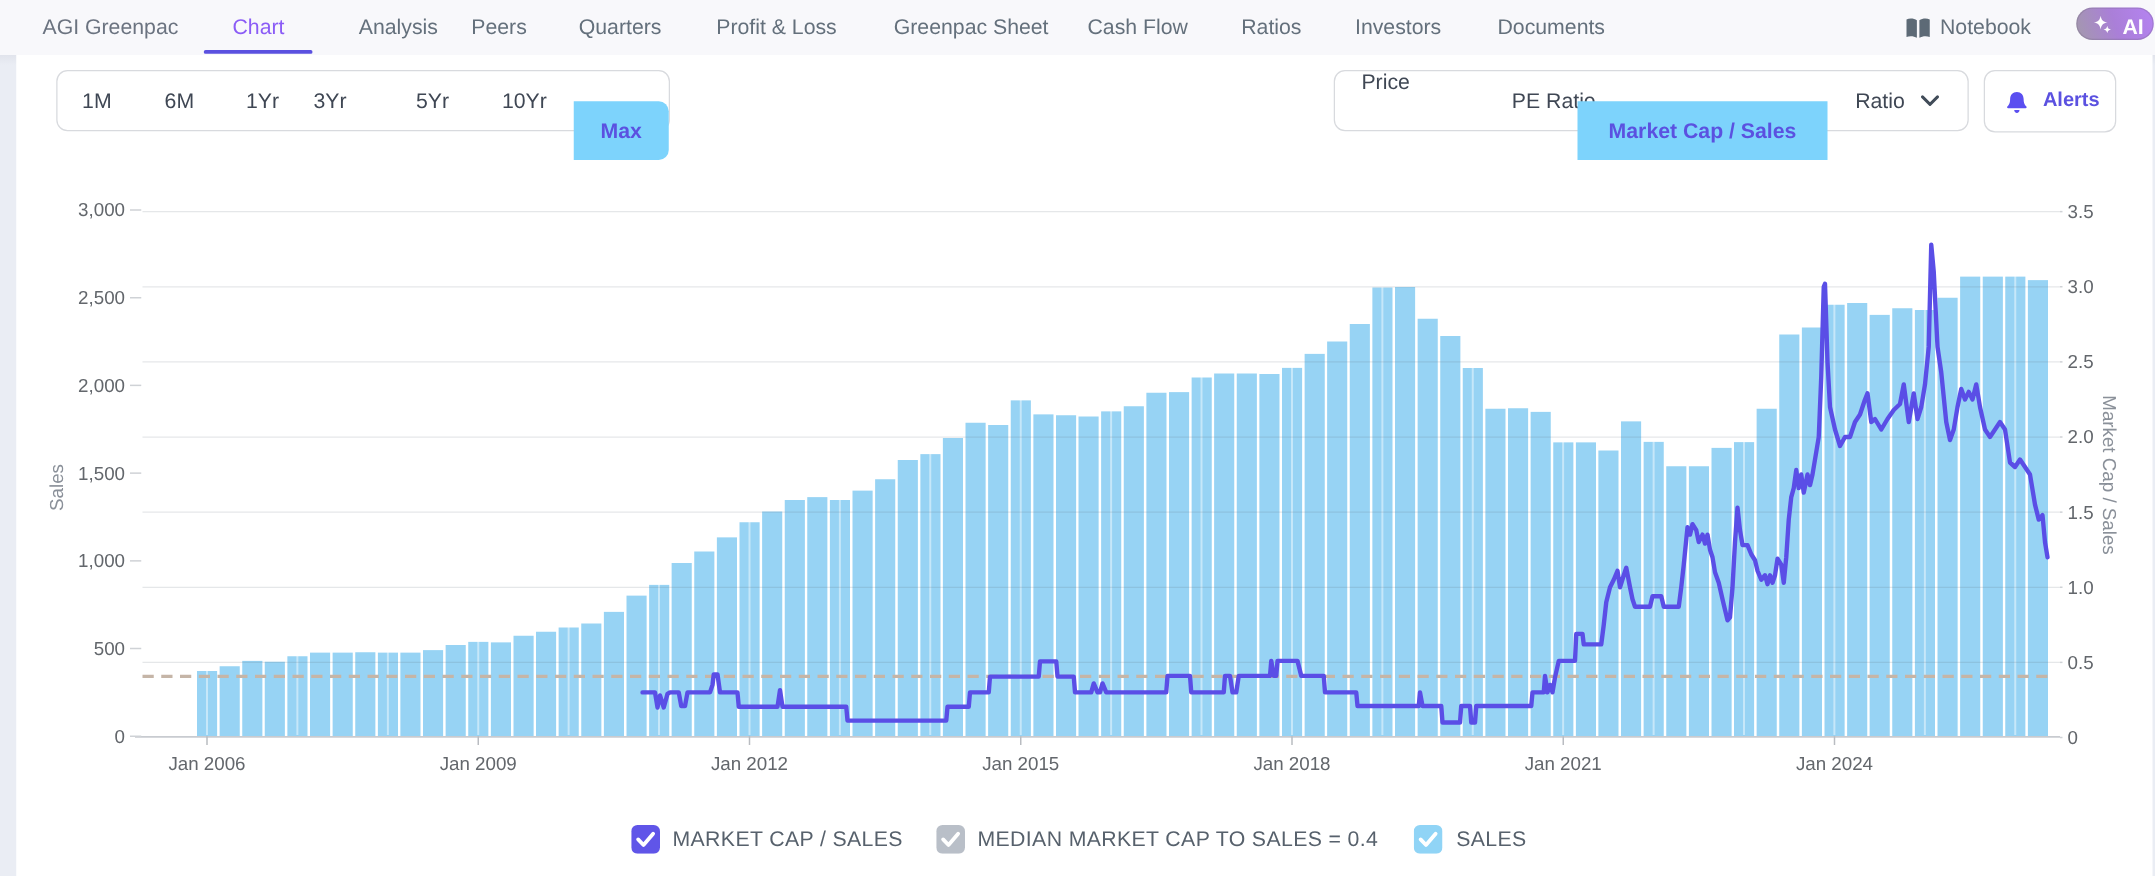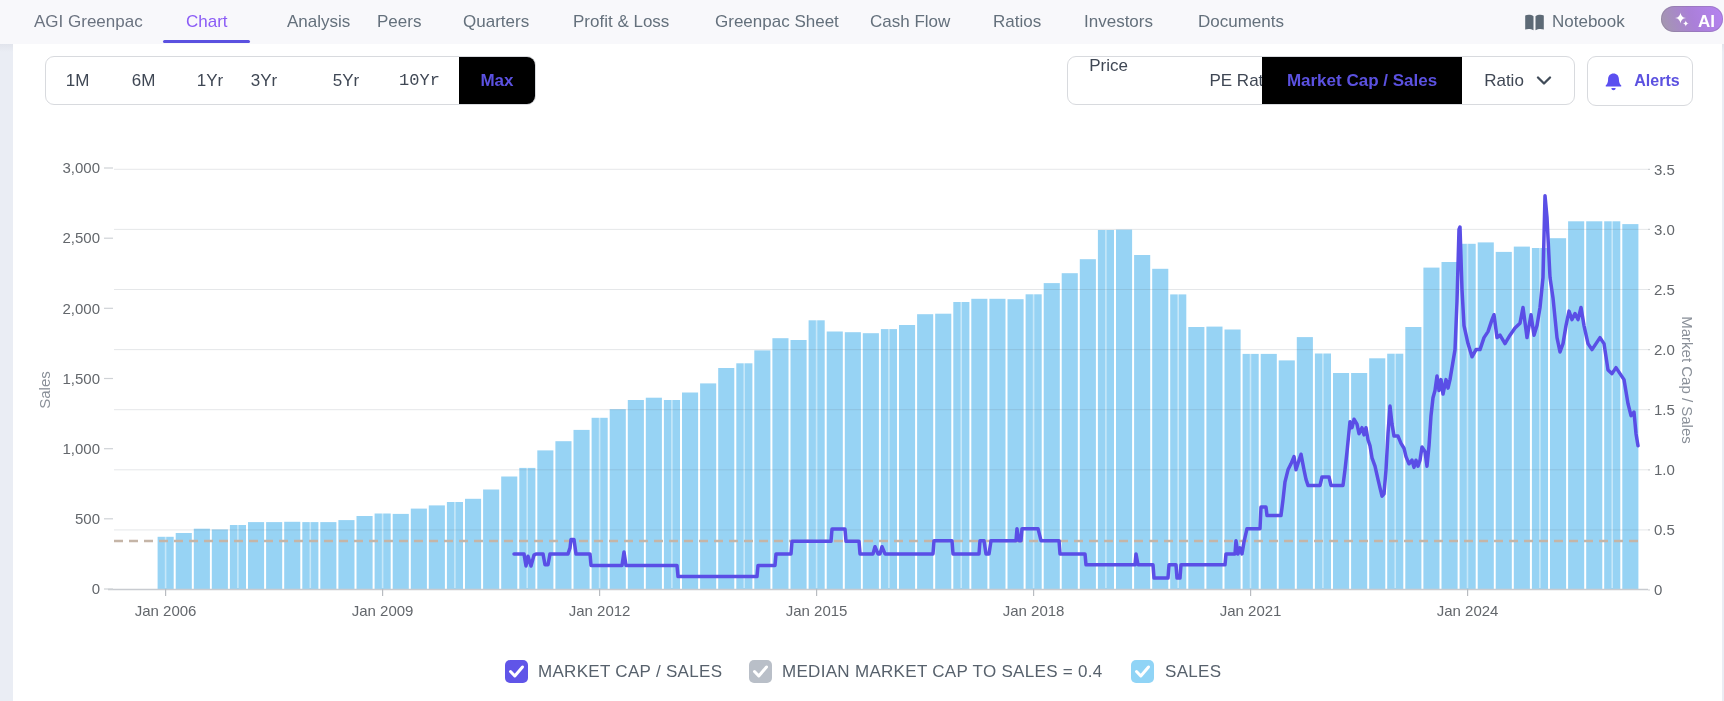--- a/index.html
+++ b/index.html
@@ -6,21 +6,21 @@
 .navshadow { position:absolute; left:0; top:44px; width:1724px; height:8px; background:linear-gradient(to bottom, rgba(120,120,140,0.08), rgba(120,120,140,0)); }
 .card { position:absolute; left:13px; top:44px; width:1709px; height:657px; background:#fff; }
 .tab { position:absolute; top:0; height:44px; line-height:44px; font-size:17px; color:#64707c; }
 .tab.co { color:#6b7380; }
 .tab.active { color:#8b5cf6; font-weight:normal; }
 .underline { position:absolute; left:163px; top:40px; width:87px; height:3px; background:#5b51e0; border-radius:2px; }
 .ai { position:absolute; left:1661px; top:6px; width:62px; height:26px; border-radius:16px; background:linear-gradient(70deg,#a39aab 0%,#aa7fd8 50%,#b583f2 100%); box-shadow: inset 0 0 0 1px rgba(110,100,125,0.28); }
 .ai span { position:absolute; left:37px; top:6px; color:#fff; font-size:17px; font-weight:bold; }
 .grp { position:absolute; background:#fff; border:1px solid #d8dade; border-radius:9px; }
 .seg { position:absolute; top:0; height:47px; line-height:47px; text-align:center; font-size:17px; color:#3f4754; }
-.seg.sel { background:#000000; color:#5b51e0; font-weight:bold; }
+.seg.sel { background:#7dd3fc; color:#5b51e0; font-weight:bold;margin-top:24px; }
 .legend-lbl { position:absolute; top:662px; font-size:17px; color:#57616c; letter-spacing:0.3px; font-weight:normal; }
 .axlbl { font-size:15px; fill:#63676c; }
 .axtitle { font-size:15px; fill:#8a9099; }
 .chart { position:absolute; left:0; top:0; }
 </style></head>
 <body>
 <div class="nav"></div>
 <div class="navshadow"></div>
 <div class="card"></div>
 <div class="tab co" style="left:34px">AGI Greenpac</div>
@@ -47,21 +47,21 @@
     <path fill="#fff" d="M5.5 0.5 C6.1 4 7.5 5.4 11 6 C7.5 6.6 6.1 8 5.5 11.5 C4.9 8 3.5 6.6 0 6 C3.5 5.4 4.9 4 5.5 0.5 Z"></path>
     <path fill="#fff" d="M10.8 8.5 C11.2 10.5 11.8 11.1 13.8 11.5 C11.8 11.9 11.2 12.5 10.8 14.5 C10.4 12.5 9.8 11.9 7.8 11.5 C9.8 11.1 10.4 10.5 10.8 8.5 Z"></path>
   </svg>
 
 <div class="grp" style="left:45px; top:56px; width:491px; height:49px;"></div>
 <div class="seg" style="left:45px; top:57px; width:65px;">1M</div>
 <div class="seg" style="left:110px; top:57px; width:67px;">6M</div>
 <div class="seg" style="left:177px; top:57px; width:66px;">1Yr</div>
 <div class="seg" style="left:230px; top:57px; width:68px;">3Yr</div>
 <div class="seg" style="left:311px; top:57px; width:70px;">5Yr</div>
-<div class="seg" style="left:381px; top:57px; width:77px;font-family:Liberation Mono, monospace;">10Yr</div>
+<div class="seg" style="left:381px; top:57px; width:77px;">10Yr</div>
 <div class="seg sel" style="left:459px; top:57px; width:76px; border-radius:0 8px 8px 0;">Max</div>
 
 <div class="grp" style="left:1067px; top:56px; width:508px; height:49px;"></div>
 <div class="seg" style="left:1067px; top:42px; width:83px;">Price</div>
 <div class="seg" style="left:1187px; top:57px; width:112px;">PE Ratio</div>
 <div class="seg sel" style="left:1262px; top:57px; width:200px;">Market Cap / Sales</div>
 <div class="seg" style="left:1462px; top:57px; width:84px;">Ratio</div>
 <svg width="16" height="10" viewBox="0 0 16 10" style="position:absolute;left:1536px;top:76px">
     <path d="M2 1.5 L8 7.5 L14 1.5" fill="none" stroke="#414c59" stroke-width="2.3" stroke-linecap="round" stroke-linejoin="round"></path>
   </svg>

